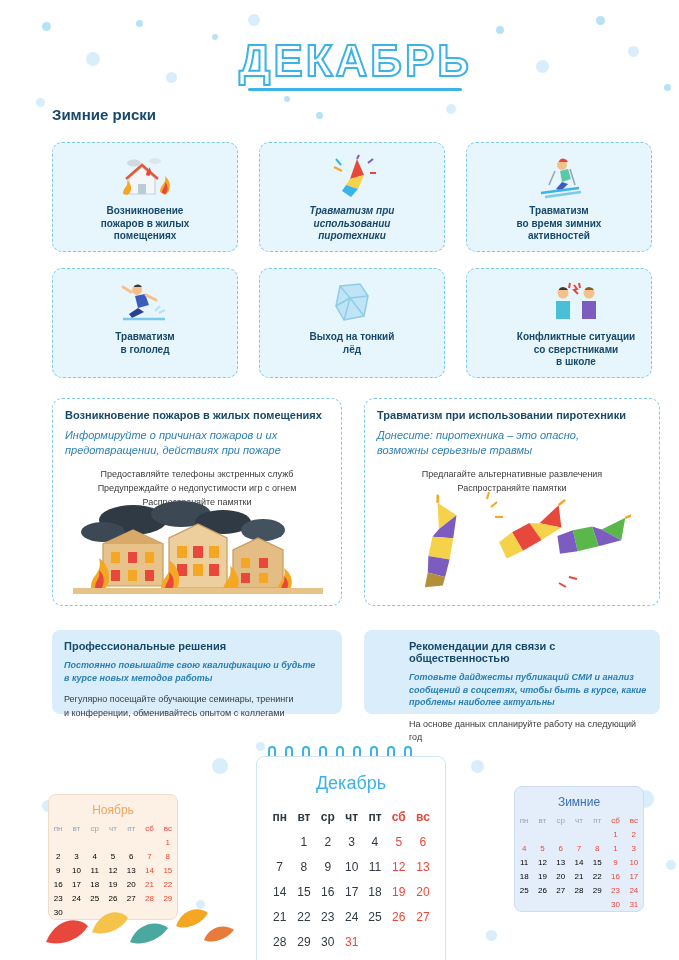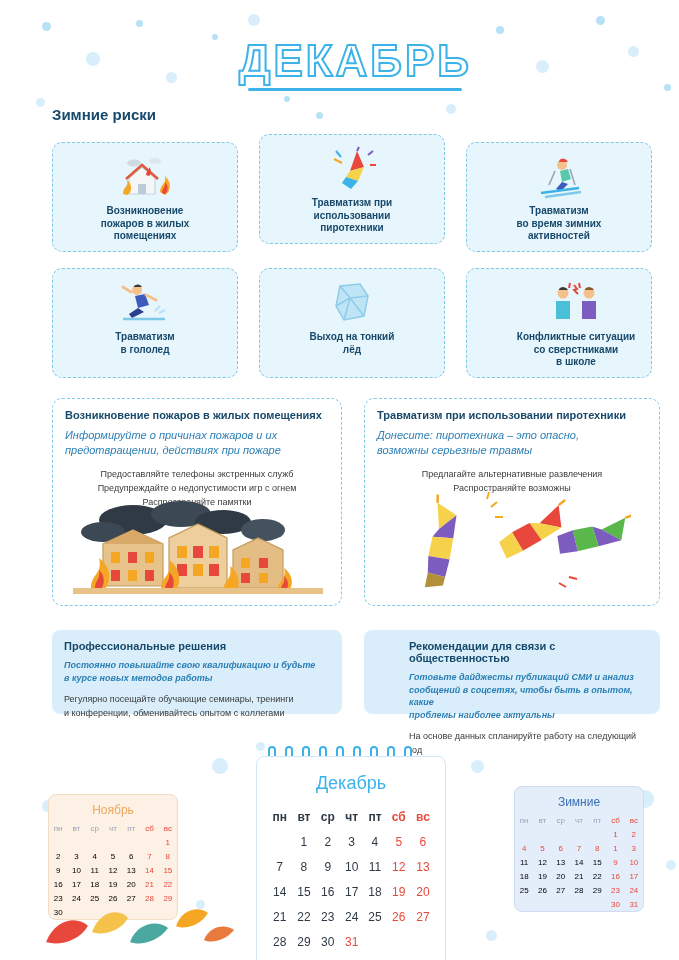--- a/index.html
+++ b/index.html
@@ -162,21 +162,21 @@
         <path d="M31 21 C31 17 35 16 34 13 C37 16 36 21 34 22 Z" fill="#e8483c"></path>
         <ellipse cx="19" cy="9" rx="7" ry="3.5" fill="#cfdae2"></ellipse>
         <ellipse cx="40" cy="7" rx="6" ry="3" fill="#dde6ec"></ellipse>
       </svg>
     </div>
     <div class="caption">Возникновение
 пожаров в жилых
 помещениях</div>
   </div>
 
-  <div class="risk-card" style="left:243px;top:134px;">
+  <div class="risk-card" style="left:243px;top:142px;font-style:italic;">
     <div class="icon-box">
       <svg width="56" height="48" viewBox="0 0 56 48">
         <path d="M33 6 L40 22 L26 26 Z" fill="#e8483c"></path>
         <path d="M26 26 L40 22 L34 36 L22 32 Z" fill="#f5d24a"></path>
         <path d="M22 32 L34 36 L27 44 L18 38 Z" fill="#3cb3e8"></path>
         <path d="M33 6 L35 2" stroke="#7c5cbf" stroke-width="2"></path>
         <path d="M10 14 L18 18" stroke="#f5a623" stroke-width="2"></path>
         <path d="M12 6 L17 12" stroke="#3cb3e8" stroke-width="2"></path>
         <path d="M44 10 L49 6" stroke="#7c5cbf" stroke-width="2"></path>
         <path d="M46 20 L52 20" stroke="#e8483c" stroke-width="2"></path>
@@ -303,21 +303,21 @@
         <rect x="0" y="88" width="250" height="6" fill="#e8c389"></rect>
       </svg>
     </div>
   </div>
 
   <div class="info-panel" style="left:348px;top:398px;width:296px;height:208px;">
     <h3>Травматизм при использовании пиротехники</h3>
     <div class="lead">Донесите: пиротехника – это опасно,
 возможны серьезные травмы</div>
     <div class="body">Предлагайте альтернативные развлечения
-Распространяйте возможны</div>
+Распространяйте памятки</div>
     <div style="position:absolute;left:26px;bottom:4px;">
       <svg width="240" height="110" viewBox="0 0 240 110">
 
         <g transform="rotate(-12 60 60)">
           <path d="M56 14 L72 30 L52 40 Z" fill="#f5d24a"></path>
           <path d="M52 40 L72 30 L64 52 L44 46 Z" fill="#7c5cbf"></path>
           <path d="M44 46 L64 52 L56 72 L36 64 Z" fill="#f5d24a"></path>
           <path d="M36 64 L56 72 L48 88 L32 80 Z" fill="#7c5cbf"></path>
           <path d="M56 14 L58 6" stroke="#f5a623" stroke-width="2.5"></path>
           <path d="M32 80 L26 94 L44 96 L48 88 Z" fill="#b2903a"></path>
@@ -349,21 +349,21 @@
     <h3>Профессиональные решения</h3>
     <div class="lead">Постоянно повышайте свою квалификацию и будьте
 в курсе новых методов работы</div>
     <div class="body">Регулярно посещайте обучающие  семинары, тренинги
 и конференции, обменивайтесь опытом с коллегами</div>
   </div>
 
   <div class="sol-panel" style="left:348px;top:630px;width:296px;height:84px;padding-left:45px;">
     <h3>Рекомендации для связи с общественностью</h3>
     <div class="lead">Готовьте дайджесты публикаций СМИ и анализ
-сообщений в соцсетях, чтобы быть в опытом, какие
+сообщений в соцсетях, чтобы быть в курсе, какие
 проблемы наиболее актуальны</div>
     <div class="body">На основе данных спланируйте работу на следующий год</div>
   </div>
 
   <div class="cal side-cal" style="left:32px;top:794px;background:#fdf0e4;border:1px solid #f3dcc6;">
     <div class="cal-title" style="color:#f0a860;">Ноябрь</div>
     <table class="cal-grid">
       <tbody>
           <tr>
         <td class="hdr">пн</td>

